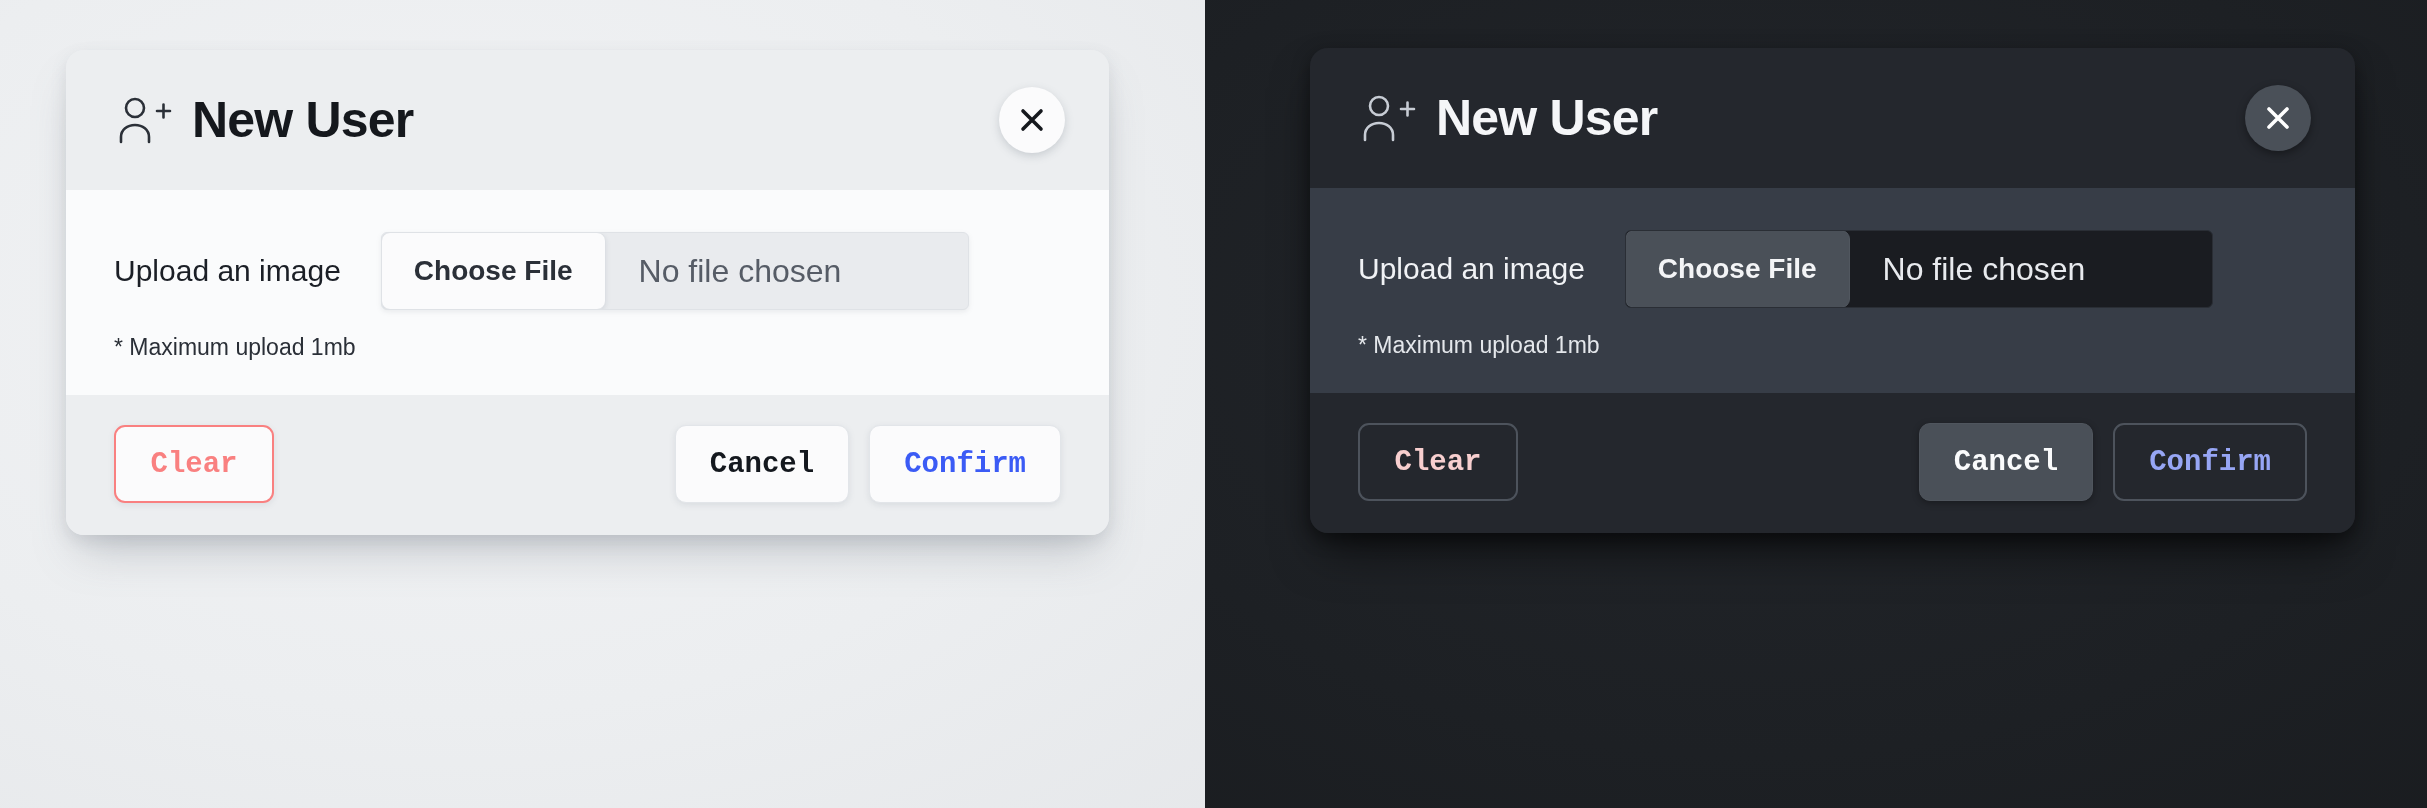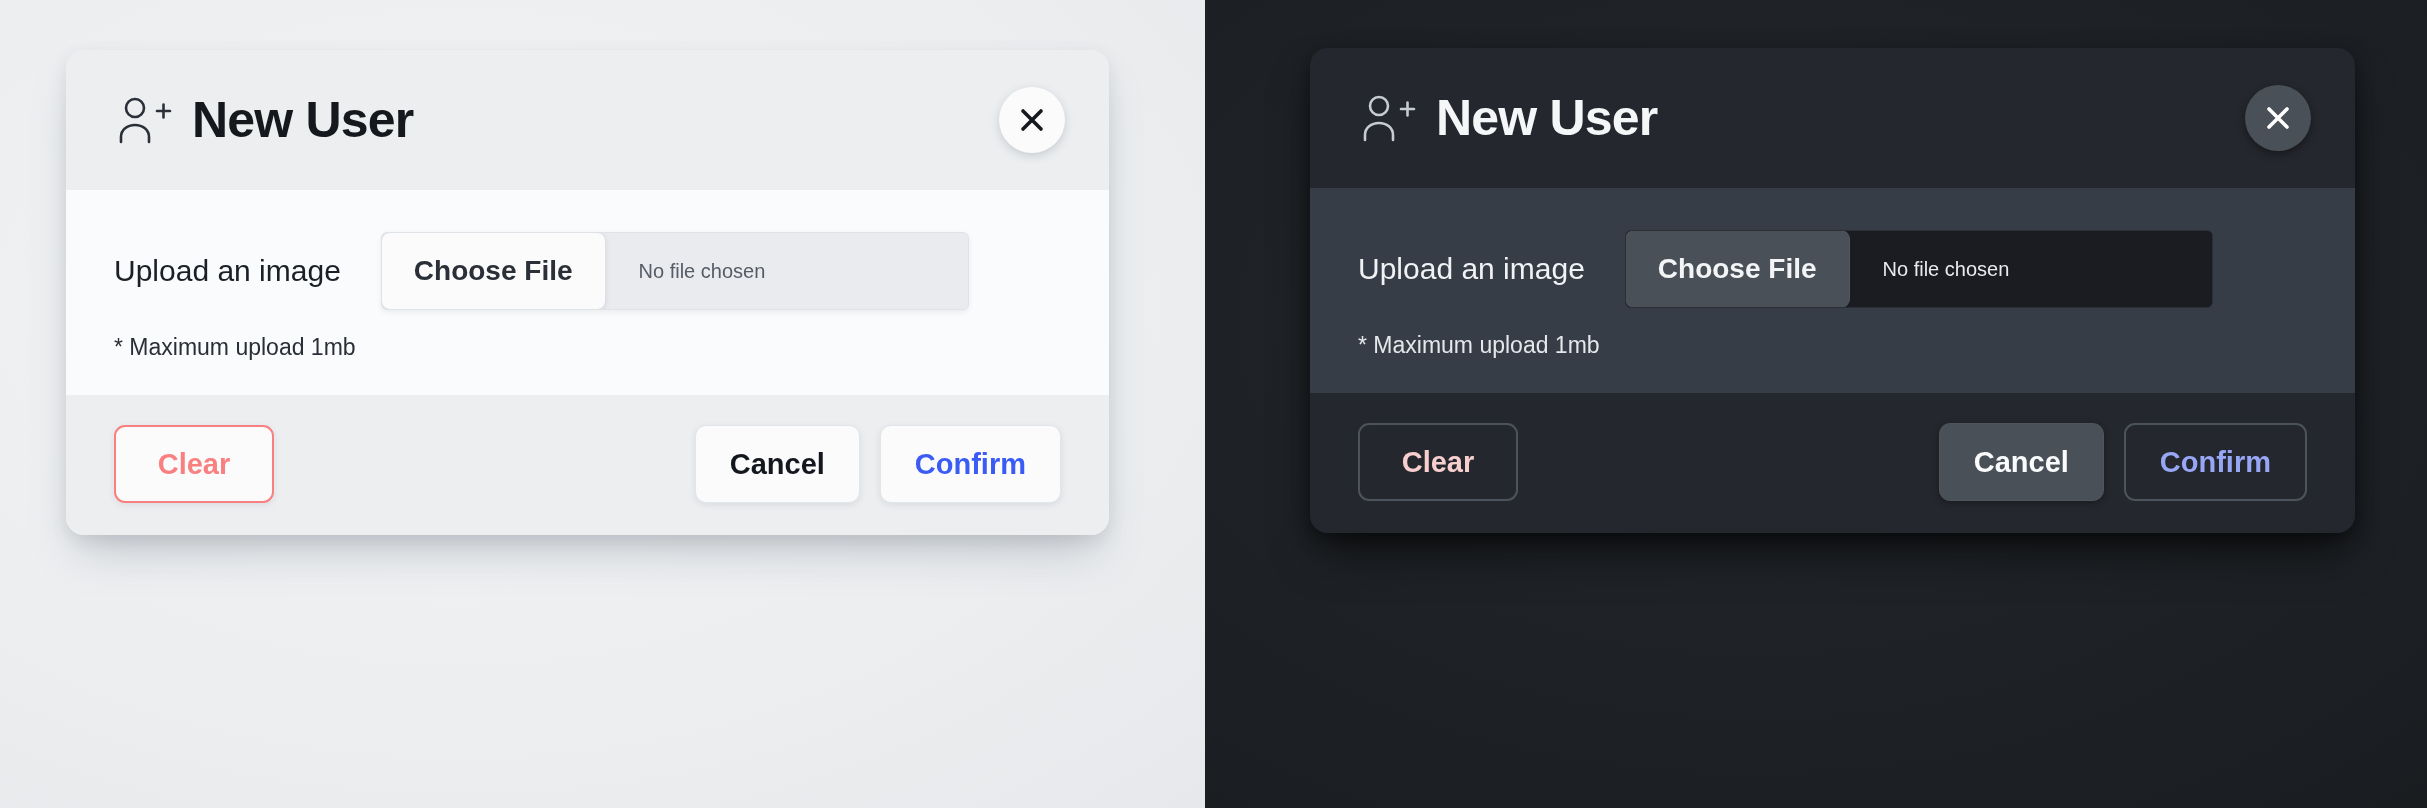--- a/index.html
+++ b/index.html
@@ -163,39 +163,40 @@
   .choose-dark {
     background: #4a5058;
     color: #f3f4f6;
     border: 1px solid #51575f;
   }
 
   .file-name {
     display: flex;
     align-items: center;
     padding: 8px 34px;
-    font-size: 20px;
+    font-size: 32px;
     white-space: nowrap;
   }
   .fname-light { color: #565c66; }
   .fname-dark  { color: #e8eaee; }
 
   .hint {
     margin-top: 24px;
     font-size: 23px;
     white-space: nowrap;
   }
   .hint-light { color: #2a2f37; }
   .hint-dark  { color: #e4e7eb; }
 
   
   .card-footer {
     display: flex;
     align-items: center;
     padding: 30px 48px 32px 48px;
+    font-family: Liberation Mono, monospace;
   }
   .foot-light { background: #eceef0; }
   .foot-dark  { background: #24272d; }
 
   .footer-right { margin-left: auto; display: flex; gap: 20px; }
 
   .btn {
     font-family: inherit;
     font-size: 29px;
     font-weight: 700;

